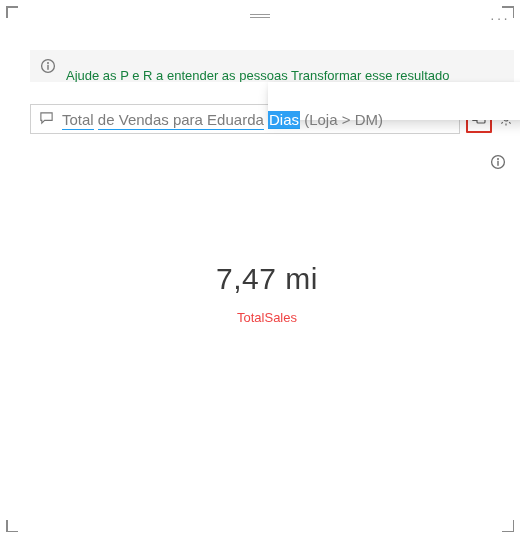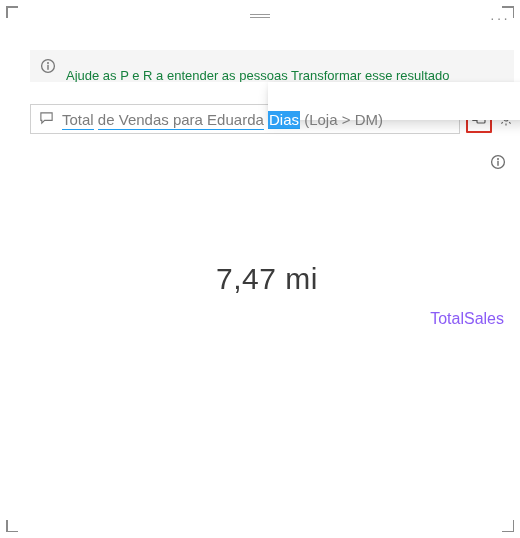--- a/index.html
+++ b/index.html
@@ -48,21 +48,21 @@
     .qtext { color:#7c7c7c; font-size:15px; position:relative; }
     .u-blue { border-bottom:1.5px solid #1F9CF0; padding-bottom:1px; }
     .sel { background:#2EA0F4; color:#fff; padding:0 1px; border-bottom:1.5px solid #1F9CF0; }
     .pin-wrap { width:26px; height:28px; display:flex; align-items:center; justify-content:center; border:2px solid #D93025; border-radius:1px; }
     .gear { color:#6d6d6d; display:flex; }
 
     .visual-info { position:absolute; right:8px; top:104px; color:#6d6d6d; }
 
     .card { position:absolute; left:0; right:10px; top:212px; text-align:center; }
     .metric { font-size:30px; font-weight:400; color:#3b3b3b; letter-spacing:.5px; }
-    .metric-label { margin-top:14px; font-size:16px; color:#8b5cf6;text-align:right; }
+    .metric-label { margin-top:14px; font-size:13px; color:#ef4444; }
   </style>
 </head>
 <body>
 
 <div class="stage">
   <div class="corner tl"></div>
   <div class="corner tr"></div>
   <div class="corner bl"></div>
   <div class="corner br"></div>
 

